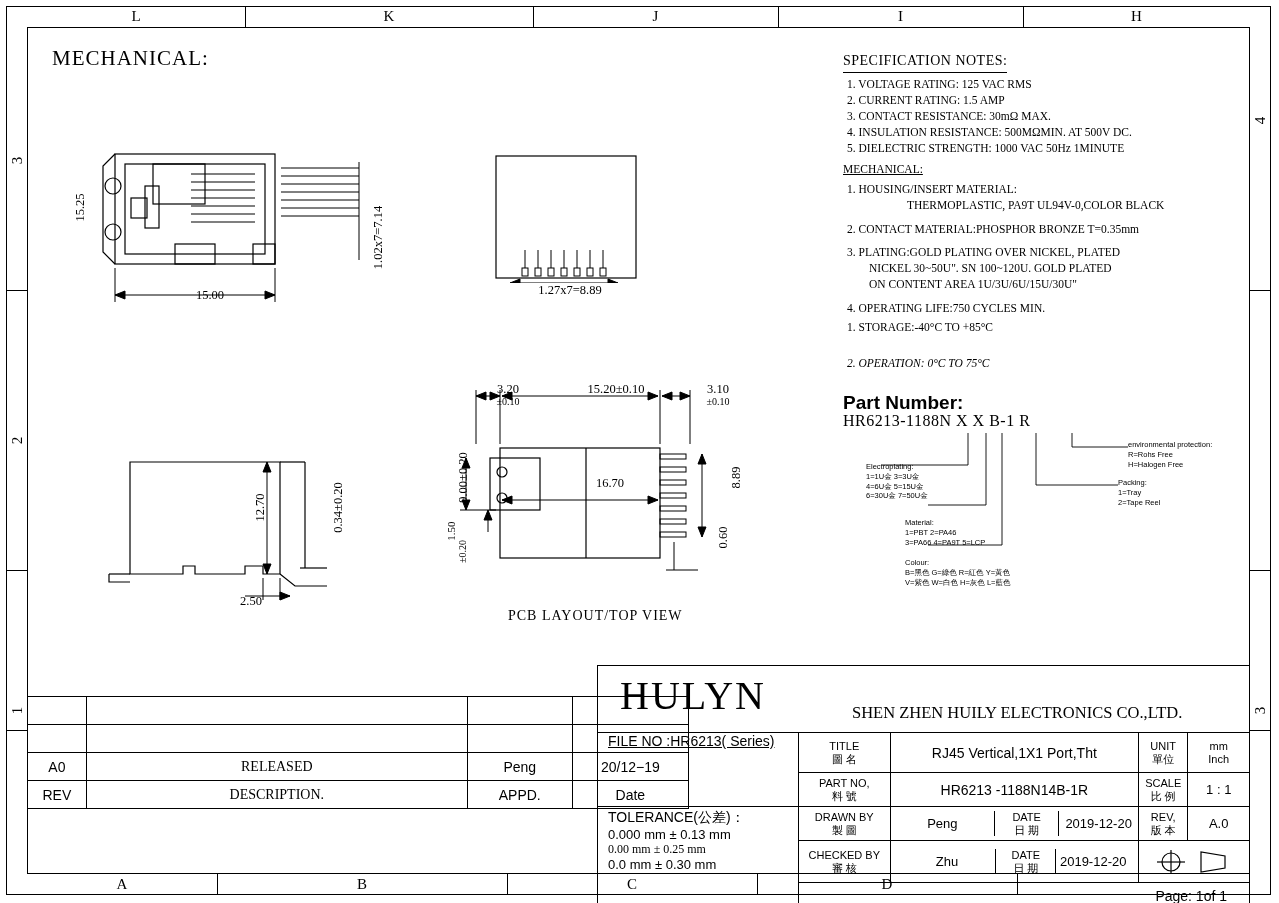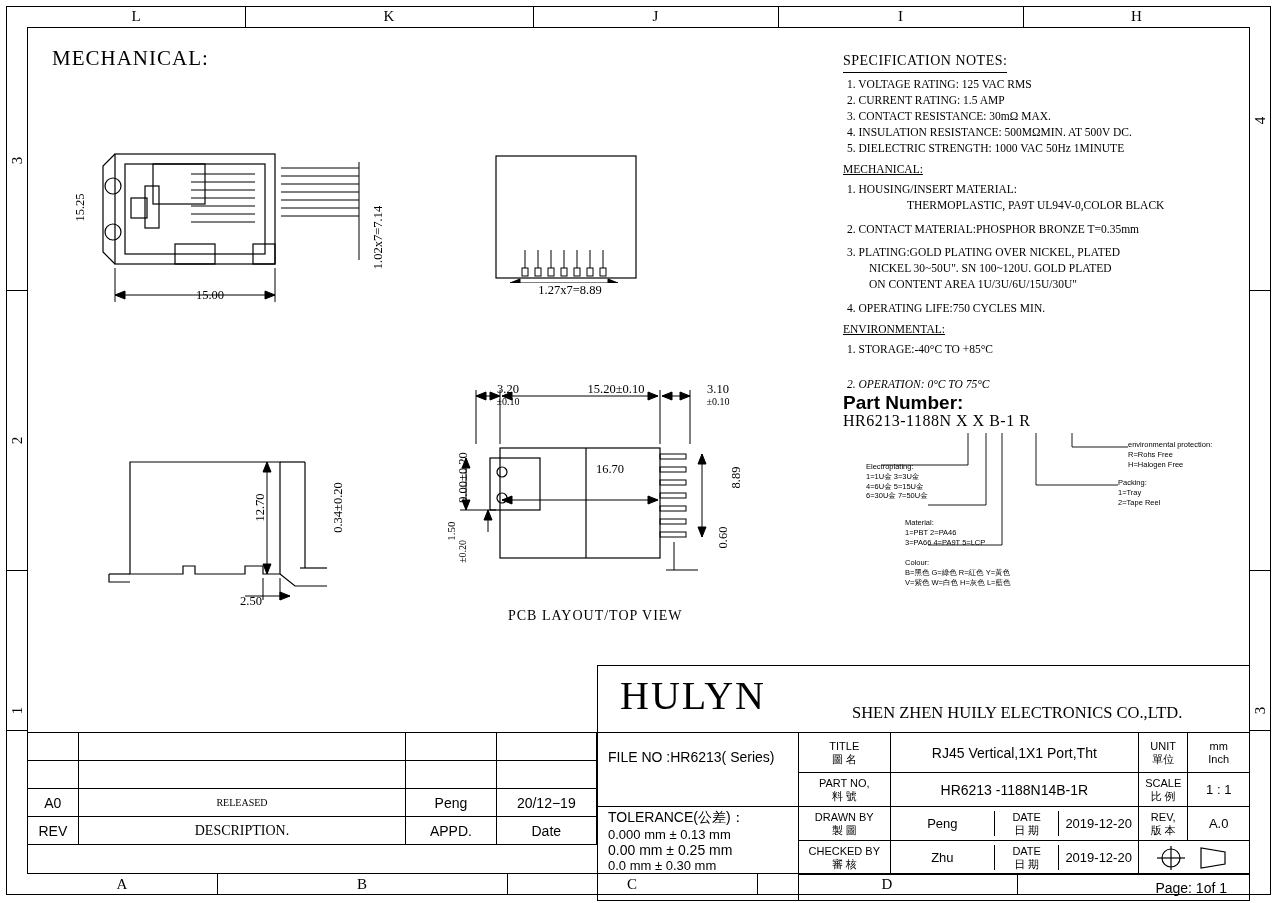--- a/index.html
+++ b/index.html
@@ -234,21 +234,21 @@
     </g>
   </svg>
   <div class="dim" style="left:478px;top:382px;width:60px;text-align:center;">3.20</div>
   <div class="dim" style="left:478px;top:396px;width:60px;text-align:center;font-size:10px;">±0.10</div>
   <div class="dim" style="left:536px;top:382px;width:160px;text-align:center;">15.20±0.10</div>
   <div class="dim" style="left:688px;top:382px;width:60px;text-align:center;">3.10</div>
   <div class="dim" style="left:688px;top:396px;width:60px;text-align:center;font-size:10px;">±0.10</div>
   <div class="dim rot90" style="left:398px;top:470px;width:130px;text-align:center;">9.00±0.20</div>
   <div class="dim rot90" style="left:421px;top:525px;width:60px;text-align:center;font-size:11px;">1.50</div>
   <div class="dim rot90" style="left:432px;top:546px;width:60px;text-align:center;font-size:10px;">±0.20</div>
-  <div class="dim" style="left:530px;top:462px;width:160px;text-align:center;">16.70</div>
+  <div class="dim" style="left:530px;top:476px;width:160px;text-align:center;">16.70</div>
   <div class="dim rot90" style="left:681px;top:470px;width:110px;text-align:center;">8.89</div>
   <div class="dim rot90" style="left:693px;top:530px;width:60px;text-align:center;">0.60</div>
   <div class="abs" id="pcbcap">PCB LAYOUT/TOP VIEW</div>
 
   <div class="abs" id="spec">
     <div class="hdr">SPECIFICATION NOTES:</div>
     <ol>
       <li>1.  VOLTAGE RATING: 125 VAC RMS</li>
       <li>2.  CURRENT RATING: 1.5 AMP</li>
       <li>3.  CONTACT RESISTANCE:        30mΩ MAX.</li>
@@ -258,21 +258,20 @@
     <div class="sub" style="margin-top:6px;">MECHANICAL:</div>
     <ol>
       <li style="margin-top:4px;">1. HOUSING/INSERT MATERIAL:</li>
       <li class="ind" style="padding-left:60px;">THERMOPLASTIC, PA9T UL94V-0,COLOR BLACK</li>
       <li style="margin-top:8px;">2.  CONTACT MATERIAL:PHOSPHOR BRONZE T=0.35mm</li>
       <li style="margin-top:8px;">3.  PLATING:GOLD PLATING OVER NICKEL, PLATED</li>
       <li class="ind">NICKEL 30~50U". SN 100~120U. GOLD PLATED</li>
       <li class="ind">ON CONTENT AREA 1U/3U/6U/15U/30U"</li>
       <li style="margin-top:8px;">4.  OPERATING LIFE:750 CYCLES MIN.</li>
     </ol>
-    <div class="sub" style="margin-top:6px;">ENVIRONMENTAL:</div>
     <ol>
       <li style="margin-top:4px;">1.  STORAGE:-40°C TO +85°C</li>
       <li style="margin-top:20px;font-style:italic;">2.  OPERATION: 0°C TO 75°C</li>
     </ol>
   </div>
 
   <div class="abs" id="pnTitle">Part Number:</div>
   <div class="abs" id="pnCode">HR6213-1188N X X B-1 R</div>
 
   <svg class="abs" style="left:840px;top:425px;" width="420" height="165">
@@ -314,54 +313,54 @@
   <div class="pnnote" style="left:1128px;top:440px;">
     <div>environmental protection:</div>
     <div>R=Rohs Free</div>
     <div>H=Halogen Free</div>
   </div>
 
   <div class="abs" style="left:597px;top:665px;width:653px;height:67px;border:1.5px solid #000;border-bottom:none;box-sizing:border-box;"></div>
   <div class="abs" id="logo">HULYN</div>
   <div class="abs" id="enName">SHEN ZHEN HUILY ELECTRONICS CO.,LTD.</div>
 
-  <table class="tb" style="left:27px;top:732px;width:570px;">
+  <table class="tb" style="left:27px;top:696px;width:662px;">
     <tbody>
         <tr style="height:28px;">
       <td style="width:50px;"></td>
       <td style="width:330px;"></td>
       <td style="width:90px;"></td>
       <td style="width:100px;"></td>
     </tr>
     <tr style="height:28px;">
       <td></td>
       <td></td>
       <td></td>
       <td></td>
     </tr>
     <tr style="height:28px;">
       <td style="font-size:14px;">A0</td>
-      <td style="font-size:10px;font-family:'Liberation Serif',serif;">RELEASED</td>
+      <td style="font-size:14px;font-family:'Liberation Serif',serif;">RELEASED</td>
       <td style="font-size:14px;">Peng</td>
       <td style="font-size:14px;">20/12−19</td>
     </tr>
     <tr style="height:28px;">
       <td style="font-size:14px;">REV</td>
       <td style="font-size:14px;font-family:'Liberation Serif',serif;">DESCRIPTION.</td>
       <td style="font-size:14px;">APPD.</td>
       <td style="font-size:14px;">Date</td>
     </tr>
   </tbody>
     </table>
 
   <table class="tb" style="left:597px;top:732px;width:653px;">
     <tbody>
         <tr style="height:40px;">
       <td rowspan="2" style="width:188px;text-align:left;padding:0 0 0 10px;font-size:14px;vertical-align:top;">
-        <div style="margin-top:16px;">FILE NO :HR6213( Series)</div>
+        <div style="margin-top:0;text-decoration:underline;">FILE NO :HR6213( Series)</div>
       </td>
       <td style="width:90px;margin-left:22px;">
         <div class="lbl-sm">TITLE</div>
         <div class="lbl-sm cn">圖  名</div>
       </td>
       <td style="width:245px;font-size:14px;">RJ45 Vertical,1X1 Port,Tht</td>
       <td style="width:48px;">
         <div class="lbl-sm">UNIT</div>
         <div class="lbl-sm cn">單位</div>
       </td>
@@ -379,21 +378,21 @@
       <td>
         <div class="lbl-sm">SCALE</div>
         <div class="lbl-sm cn">比 例</div>
       </td>
       <td style="font-size:13px;">1 : 1</td>
     </tr>
     <tr style="height:34px;">
       <td rowspan="3" style="text-align:left;padding:0 0 0 10px;vertical-align:top;">
         <div style="font-size:14px;margin-top:2px;">TOLERANCE(公差)：</div>
         <div style="font-size:13px;">0.000 mm ± 0.13 mm</div>
-        <div style="font-size:14px;">0.00 mm   ± 0.25 mm</div>
+        <div style="font-size:12px;font-family:Liberation Serif, serif;">0.00 mm   ± 0.25 mm</div>
         <div style="font-size:13px;">0.0 mm     ± 0.30 mm</div>
       </td>
       <td>
         <div class="lbl-sm">DRAWN BY</div>
         <div class="lbl-sm cn">製  圖</div>
       </td>
       <td style="padding:0;">
         <table style="width:100%;border-collapse:collapse;">
           <tbody>
                 <tr>
@@ -411,21 +410,21 @@
         <div class="lbl-sm">REV,</div>
         <div class="lbl-sm cn">版 本</div>
       </td>
       <td style="font-size:13px;">A.0</td>
     </tr>
     <tr style="height:34px;">
       <td>
         <div class="lbl-sm">CHECKED BY</div>
         <div class="lbl-sm cn">審   核</div>
       </td>
-      <td style="padding:0;">
+      <td style="padding:8px;">
         <table style="width:100%;border-collapse:collapse;">
           <tbody>
                 <tr>
             <td style="width:42%;border:none;font-size:13px;">Zhu</td>
             <td style="width:26%;border-left:1px solid #000;border-right:1px solid #000;border-top:none;border-bottom:none;">
               <div class="lbl-sm">DATE</div>
               <div class="lbl-sm cn">日   期</div>
             </td>
             <td style="border:none;font-size:13px;">2019-12-20</td>
           </tr>

